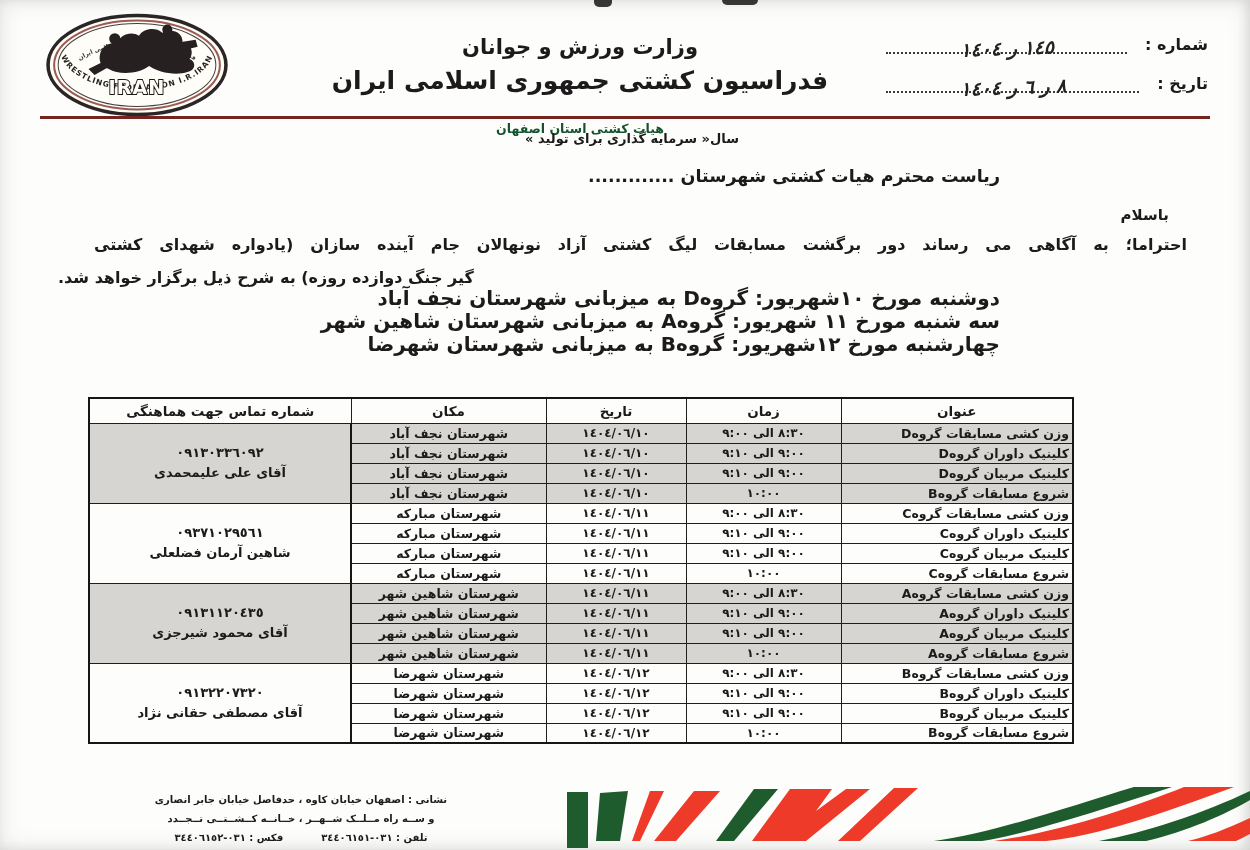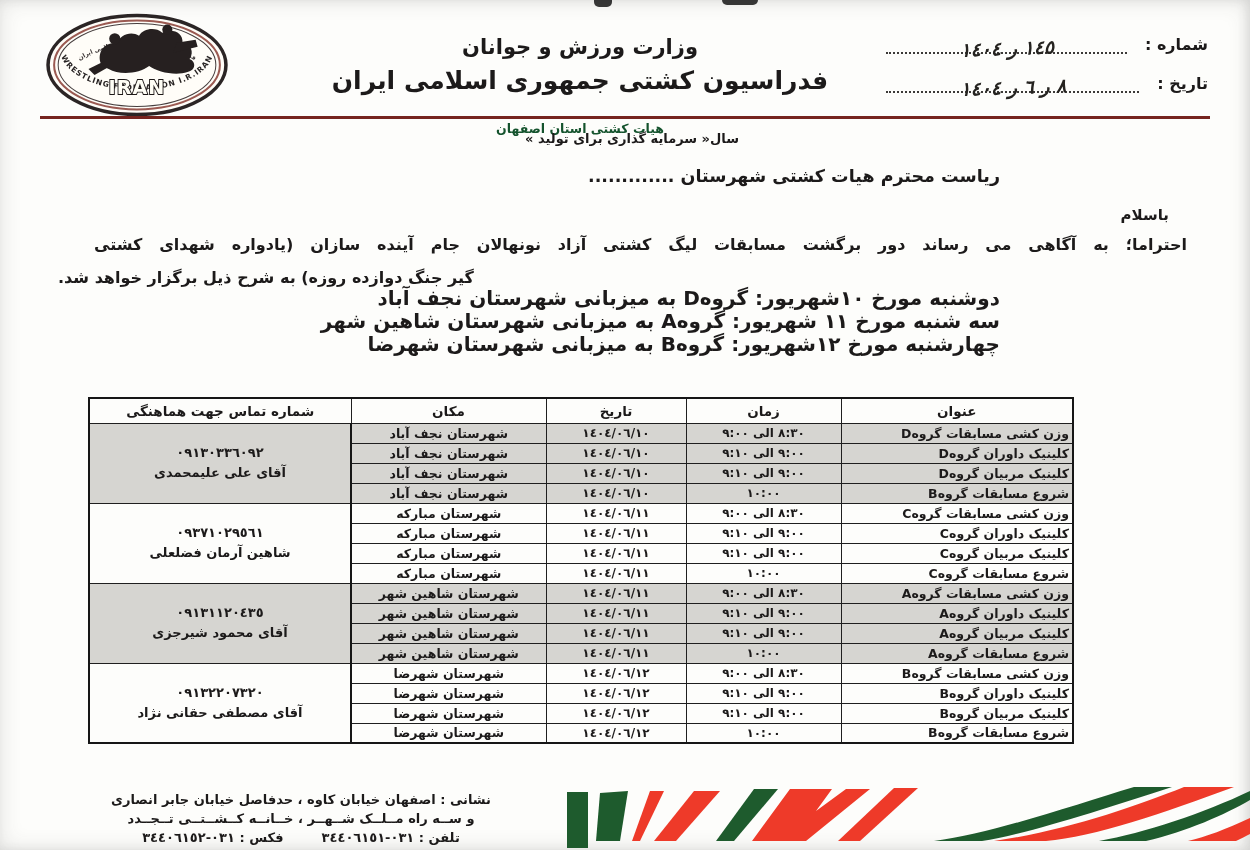--- a/index.html
+++ b/index.html
@@ -50,21 +50,21 @@
   th,td{border:1.5px solid #1f1f1f;overflow:hidden;white-space:nowrap;}
   th{height:25px;font-size:13.5px;font-weight:bold;text-align:center;background:#fdfdfb;margin-top:12px;}
   td{height:20px;font-size:12.5px;font-weight:bold;text-align:center;padding:0 3px;}
   td.c-title{text-align:right;}
   td.c-time{font-size:12px;}
   td.c-date{font-size:12px;letter-spacing:.5px;}
   td.c-contact{font-size:13px;line-height:20px;border-right:2px solid #161616;}
   tr.shade td{background:var(--row-shade);}
 
   
-  .footer-address{position:absolute;left:36px;bottom:3px;width:530px;font-size:13px;font-weight:bold;line-height:19px;text-align:center;}
+  .footer-address{position:absolute;left:36px;bottom:3px;width:530px;font-size:10px;font-weight:bold;line-height:19px;text-align:center;}
   .phone-row{display:flex;justify-content:center;gap:38px;direction:rtl;}
   .ltr{direction:ltr;unicode-bidi:embed;letter-spacing:.5px;}
   .green-bar{position:absolute;left:567px;bottom:2px;width:21px;height:56px;background:var(--ribbon-green);}
   .ribbon{position:absolute;left:594px;bottom:1px;width:656px;height:64px;}
   .ribbon .red{fill:var(--ribbon-red);}
   .ribbon .green{fill:var(--ribbon-green);}
 </style>
 </head>
 <body>
 

